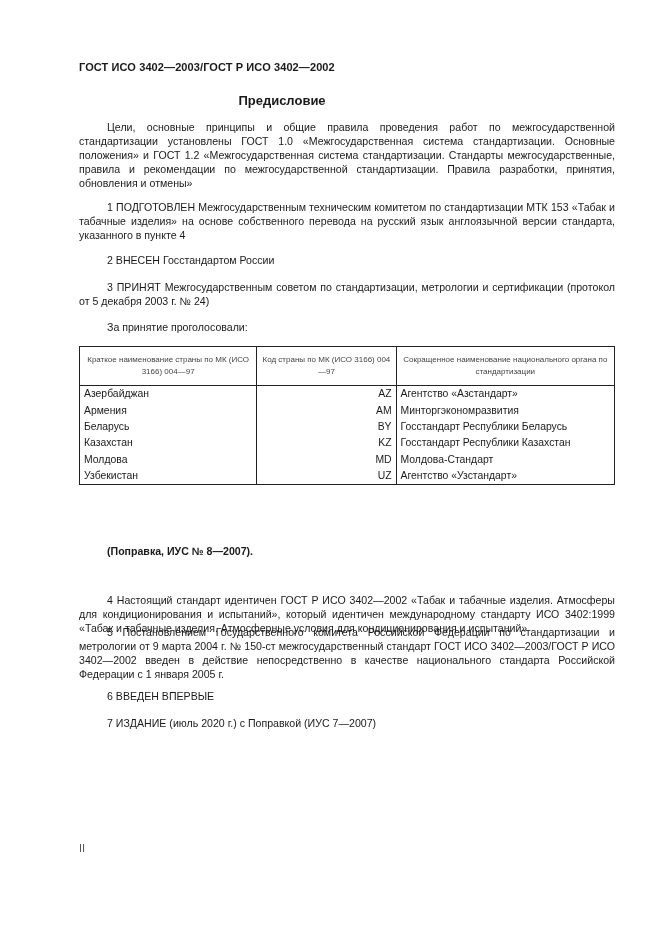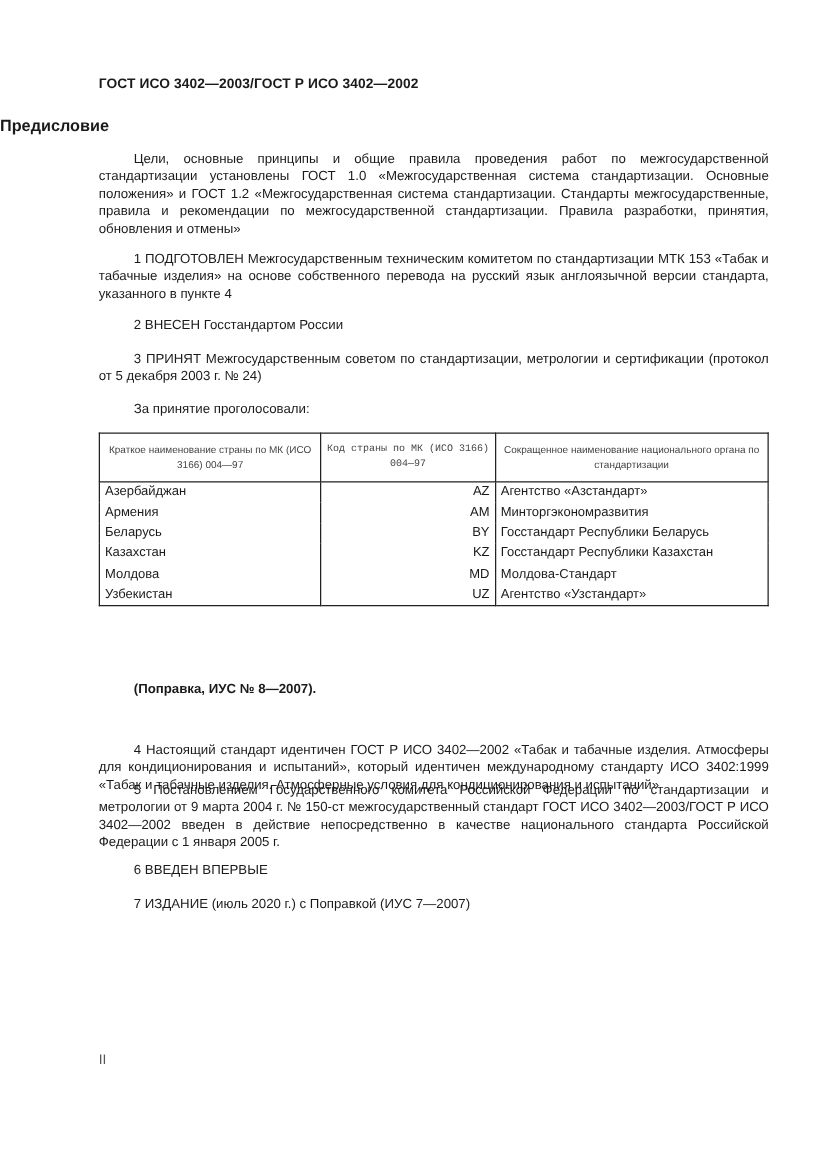--- a/index.html
+++ b/index.html
@@ -1,26 +1,26 @@
 <!DOCTYPE html>
 <html><head>
 <meta charset="utf-8">
 <style>
   html, body { margin: 0; padding: 0; background: #ffffff; }
   body { width: 661px; height: 935px; position: relative; overflow: hidden;
          font-family: "Liberation Sans", sans-serif; color: #1a1a1a; }
   .header { position: absolute; left: 79px; top: 61px; font-size: 11px; font-weight: bold; letter-spacing: 0.1px; }
-  .title { position: absolute; left: 0; width: 564px; top: 93px; font-size: 13px; font-weight: bold; }
+  .title { position: absolute; left: 0; width: 564px; top: 93px; text-align: center; font-size: 13px; font-weight: bold; }
   .para { position: absolute; left: 79px; width: 536px; font-size: 10.6px; line-height: 14px; text-align: justify; text-indent: 28px; }
   table.votes { position: absolute; left: 79px; top: 346px; width: 536px; border-collapse: collapse; font-size: 10.4px; }
   table.votes th { font-weight: normal; font-size: 8px; color: #444; line-height: 12px; padding: 6px 4px; border: 1px solid #222; border-bottom: 1.5px solid #222; text-align: center; height: 26px; }
   table.votes td { border-left: 1px solid #222; border-right: 1px solid #222; padding: 0 4px; height: 16.4px; line-height: 16px; }
   table.votes tbody tr:last-child td { border-bottom: 1.5px solid #222; }
   table.votes td.code { text-align: right; }
-  .col1 { width: 178px; } .col2 { width: 140px; font-family: Liberation Mono, monospace; } .col3 { width: 218px; }
+  .col1 { width: 178px; } .col2 { width: 140px; } .col3 { width: 218px; }
   .bold { font-weight: bold; }
   .page-num { position: absolute; left: 79px; top: 842px; font-size: 11px; color: #555; }
 </style>
 </head>
 <body>
 
 <div class="header">ГОСТ ИСО 3402—2003/ГОСТ Р ИСО 3402—2002</div>
 
 <div class="title">Предисловие</div>
 

